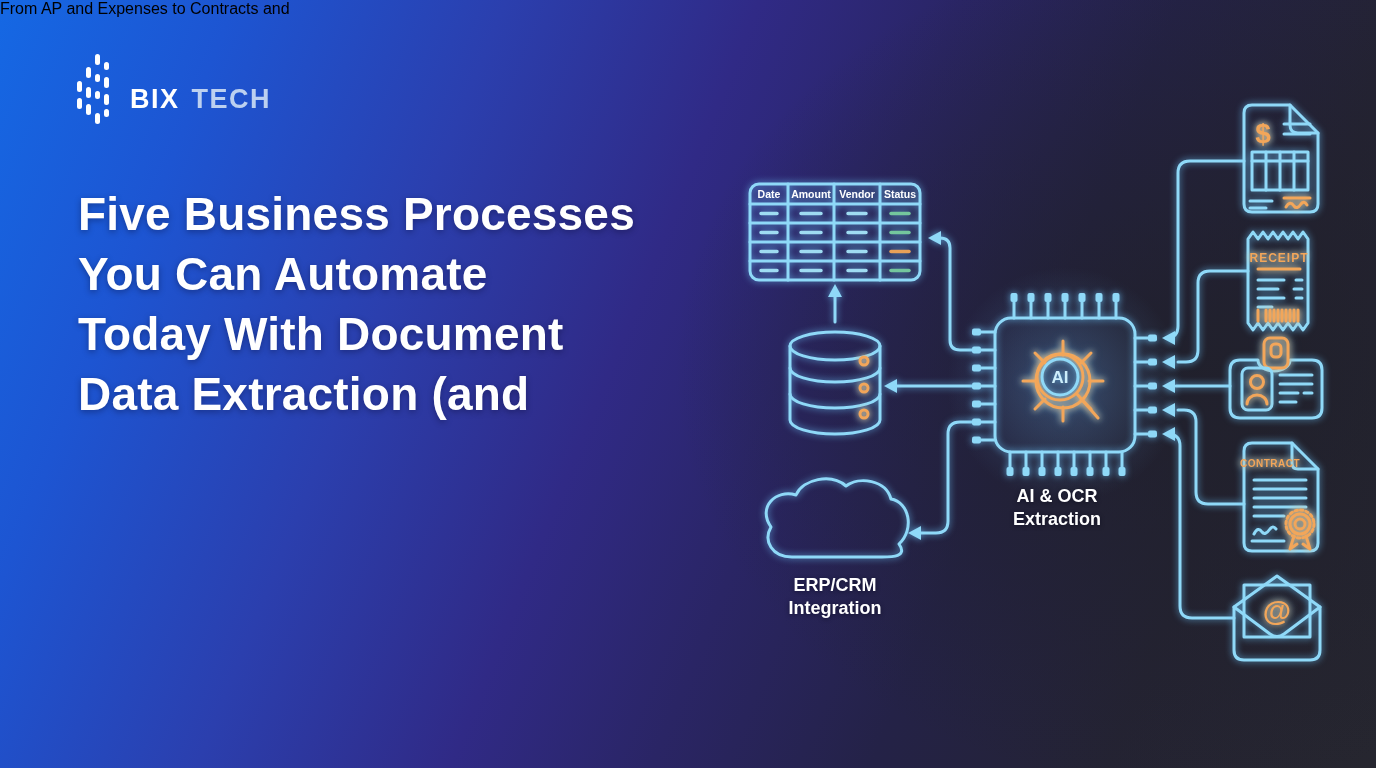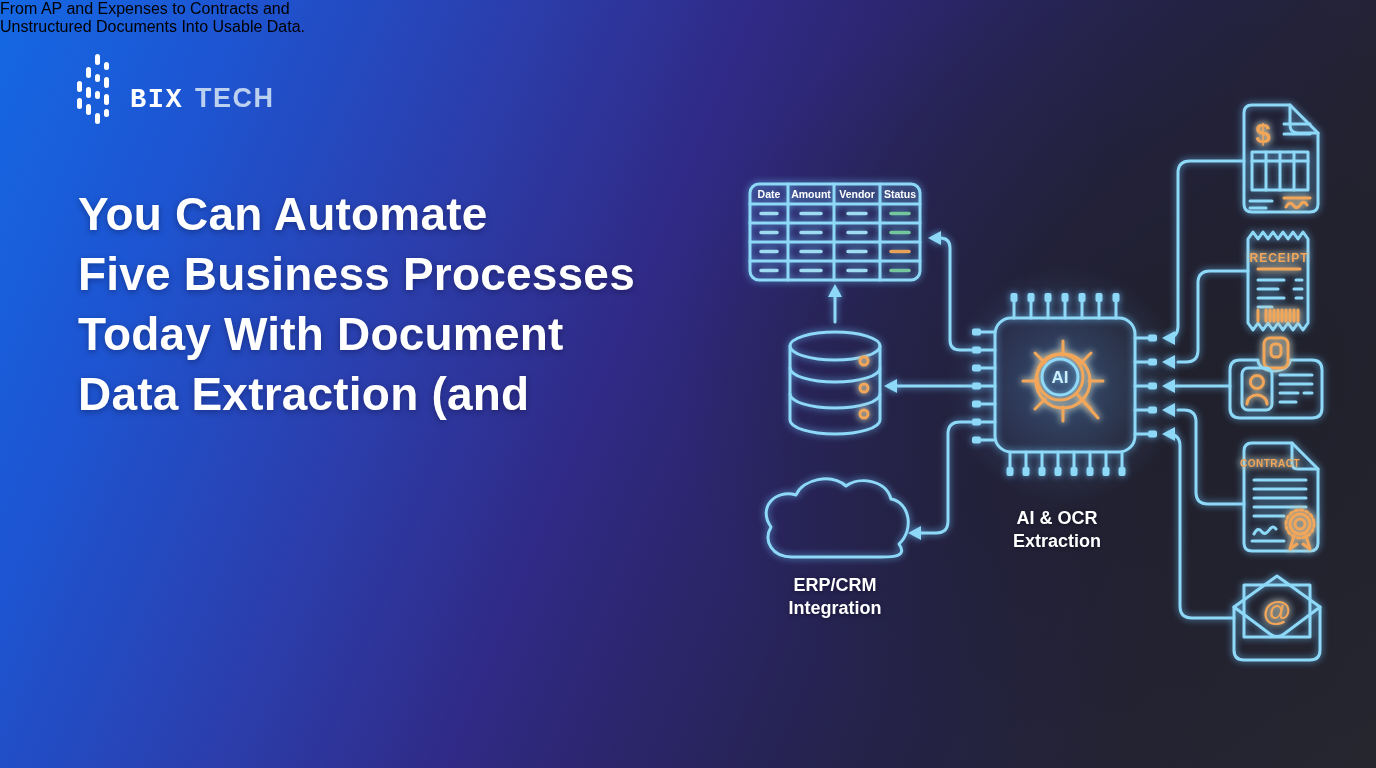--- a/index.html
+++ b/index.html
@@ -8,33 +8,33 @@
     font-family:"Liberation Sans",sans-serif;
     background:
       radial-gradient(820px 680px at 86% 48%, rgba(32,32,42,0.85) 0%, rgba(32,32,42,0) 62%),
       linear-gradient(112deg,#1568e4 0%,#1d55d2 14%,#2b3fae 30%,#302a86 45%,#2a2565 57%,#242247 70%,#242333 84%,#26262f 100%);
   }
   
   .logo{position:absolute;left:76px;top:52px;display:flex;align-items:center;}
   .logo-mark{width:42px;height:74px;position:relative;}
   .logo-mark i{position:absolute;width:5px;height:11px;border-radius:3px;background:#fff;display:block;}
   .logo-text{margin-left:12px;font-size:27px;letter-spacing:1.5px;margin-top:20px;}
-  .logo-text .b{color:#ffffff;font-weight:700;font-family:Liberation Mono, monospace;}
+  .logo-text .b{color:#ffffff;font-weight:700;}
   .logo-text .l{color:#bcd0f0;font-weight:700;margin-left:12px;}
   
   .title{position:absolute;left:78px;top:184px;width:680px;color:#ffffff;
          font-weight:700;font-size:46px;line-height:60px;letter-spacing:0.2px;
          text-shadow:0 2px 6px rgba(0,0,30,0.35);}
   .subtitle{position:absolute;left:78px;top:518px;width:660px;color:#e8ebf8;
          font-weight:400;font-size:28px;line-height:38px;
          text-shadow:0 1px 4px rgba(0,0,30,0.3);}
   
   .diag-label{position:absolute;color:#ffffff;font-weight:700;font-size:18px;
          line-height:23px;text-align:center;text-shadow:0 1px 4px rgba(0,0,20,0.5);}
-  .lbl-ai{left:977px;top:507px;width:160px;}
+  .lbl-ai{left:977px;top:485px;width:160px;}
   .lbl-erp{left:755px;top:574px;width:160px;}
   
   svg.diagram{position:absolute;left:720px;top:80px;}
   .nb{stroke:#8fd9f8;fill:none;stroke-width:3;stroke-linecap:round;stroke-linejoin:round;}
   .nb2{stroke:#9fdcf2;fill:none;stroke-width:3.5;stroke-linecap:round;}
   .no{stroke:#f2a65a;fill:none;stroke-width:3;stroke-linecap:round;stroke-linejoin:round;}
   .ab{fill:#8fd9f8;stroke:none;}
   .gB{filter:drop-shadow(0 0 3.5px rgba(110,200,255,0.8));}
   .gO{filter:drop-shadow(0 0 3px rgba(250,175,95,0.85));}
   .tW{fill:#ffffff;font-family:"Liberation Sans",sans-serif;font-weight:700;}
@@ -61,30 +61,29 @@
       <i style="left:10px;top:52px"></i>
       <i style="left:28px;top:57px;height:8px"></i>
       <i style="left:19px;top:61px"></i>
     </div>
     <div class="logo-text">
       <span class="b">BIX</span><span class="l">TECH</span>
     </div>
   </div>
 
   <h1 class="title" style="margin:0">
+    <div>Five Business Processes</div>
     <div>You Can Automate</div>
-    <div>Five Business Processes</div>
     <div>Today With Document</div>
     <div>Data Extraction (and</div>
   </h1>
 
   <p class="subtitle" style="margin:0">
     </p>
     <div>From AP and Expenses to Contracts and</div>
-    <div>Unstructured Documents Into Usable Data.</div>
   <p></p>
 
   <svg class="diagram" width="656" height="640" viewBox="720 80 656 640">
     <defs>
       <radialGradient id="chipGlow">
         <stop offset="0" stop-color="rgba(110,180,255,0.30)"></stop>
         <stop offset="1" stop-color="rgba(110,180,255,0)"></stop>
       </radialGradient>
     </defs>
 

